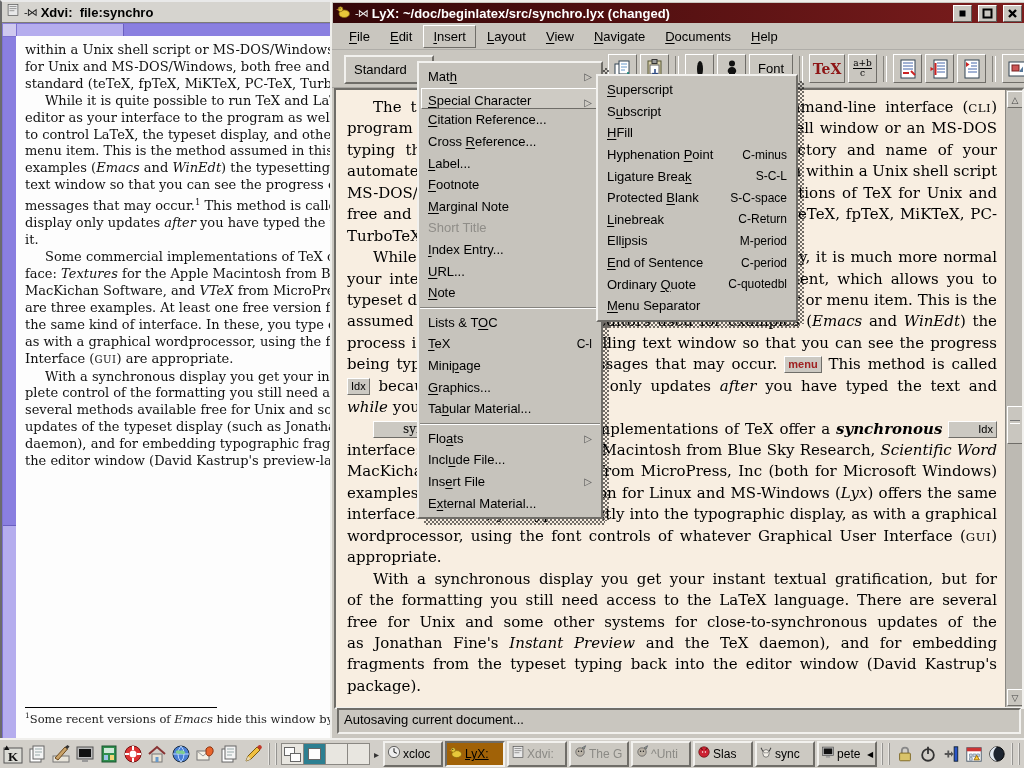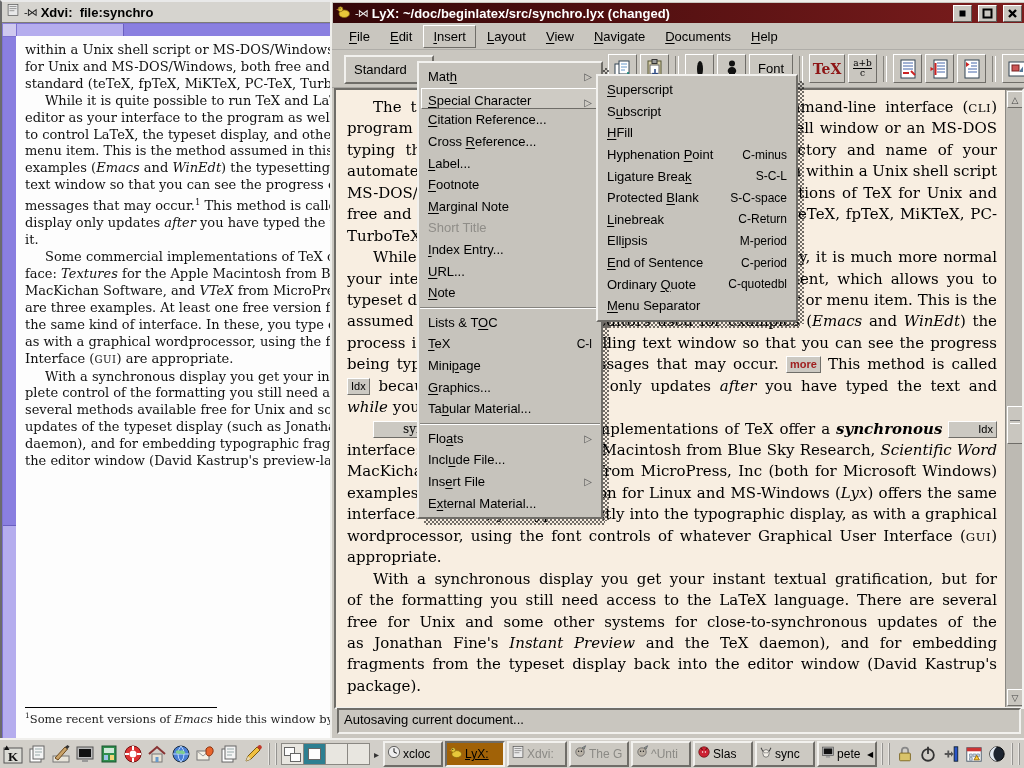--- a/index.html
+++ b/index.html
@@ -295,35 +295,35 @@
           <div class="dline"><span>typing the name of the program followed by the directory and name of your document file. In</span></div>
           <div class="dline"><span>automated systems the same can equally well be done from within a Unix shell script or</span></div>
           <div class="dline"><span>MS-DOS/Windows batch file. There are many implementations of TeX for Unix and MS-DOS/Windows, both</span></div>
           <div class="dline"><span>free and commercial, which all conform to the standard (teTeX, fpTeX, MiKTeX, PC-TeX,</span></div>
           <div class="dline left"><span>TurboTeX, and others).</span></div>
           <div class="dline indent"><span>While it is quite possible to run TeX and LaTeX this way, it is much more normal to use an editor as</span></div>
           <div class="dline"><span>your interface to the program as well as to your document, which allows you to control LaTeX, the</span></div>
           <div class="dline"><span>typeset display, and other related programs, from a toolbar or menu item. This is the method</span></div>
           <div class="dline"><span>assumed in this booklet. In the editors used for examples (</span><span class="seg-i">Emacs</span><span> and </span><span class="seg-i">WinEdt</span><span>) the typesetting</span></div>
           <div class="dline"><span>process is run in a separate scrolling text window so that you can see the progress of pages</span></div>
-          <div class="dline"><span>being typeset and any error messages that may occur. </span><span class="inset inset-foot">more</span><span> This method is called </span></div>
+          <div class="dline"><span>being typeset and any error messages that may occur. </span><span class="inset inset-foot">menu</span><span> This method is called </span></div>
           <div class="dline"><span class="inset inset-idx">Idx</span><span> because the typeset display only updates </span><span class="seg-i">after</span><span> you have typed the text and processed it, not</span></div>
           <div class="dline left"><span class="seg-i">while</span><span> you type.</span></div>
           <div class="dline indent"><span class="inset inset-synch">synch</span><span> Some commercial implementations of TeX offer a </span><span class="seg-bi">synchronous</span><span> </span><span class="inset inset-idx">Idx</span></div>
           <div class="dline"><span>interface: </span><span class="seg-i">Textures</span><span> for the Apple Macintosh from Blue Sky Research, </span><span class="seg-i">Scientific Word</span></div>
           <div class="dline"><span>MacKichan Software, and </span><span class="seg-i">VTeX</span><span> from MicroPress, Inc (both for Microsoft Windows) are three</span></div>
           <div class="dline"><span>examples. At least one free version for Linux and MS-Windows (</span><span class="seg-i">Lyx</span><span>) offers the same kind of</span></div>
           <div class="dline"><span>interface. In these, you type directly into the typographic display, as with a graphical</span></div>
           <div class="dline"><span>wordprocessor, using the font controls of whatever Graphical User Interface (</span><span class="seg-sc">GUI</span><span>) </span></div>
           <div class="dline left"><span>appropriate.</span></div>
           <div class="dline indent"><span>With a synchronous display you get your instant textual gratification, but for complete control</span></div>
           <div class="dline"><span>of the formatting you still need access to the LaTeX language. There are several methods available</span></div>
           <div class="dline"><span>free for Unix and some other systems for close-to-synchronous updates of the typeset display (such</span></div>
           <div class="dline"><span>as Jonathan Fine's </span><span class="seg-i">Instant Preview</span><span> and the TeX daemon), and for embedding typographic</span></div>
-          <div class="dline"><span>fragments from the typeset display back into the editor window (David Kastrup's </span></div>
+          <div class="dline"><span>fragments from the typeset typing back into the editor window (David Kastrup's </span></div>
           <div class="dline left"><span>package).</span></div>
         </div>
       <div class="lyx-scroll">
         <div class="sarrow up">△</div>
         <div class="sthumb">
             <i></i>
           </div>
         <div class="sarrow down">▽</div>
       </div>
     </div>

